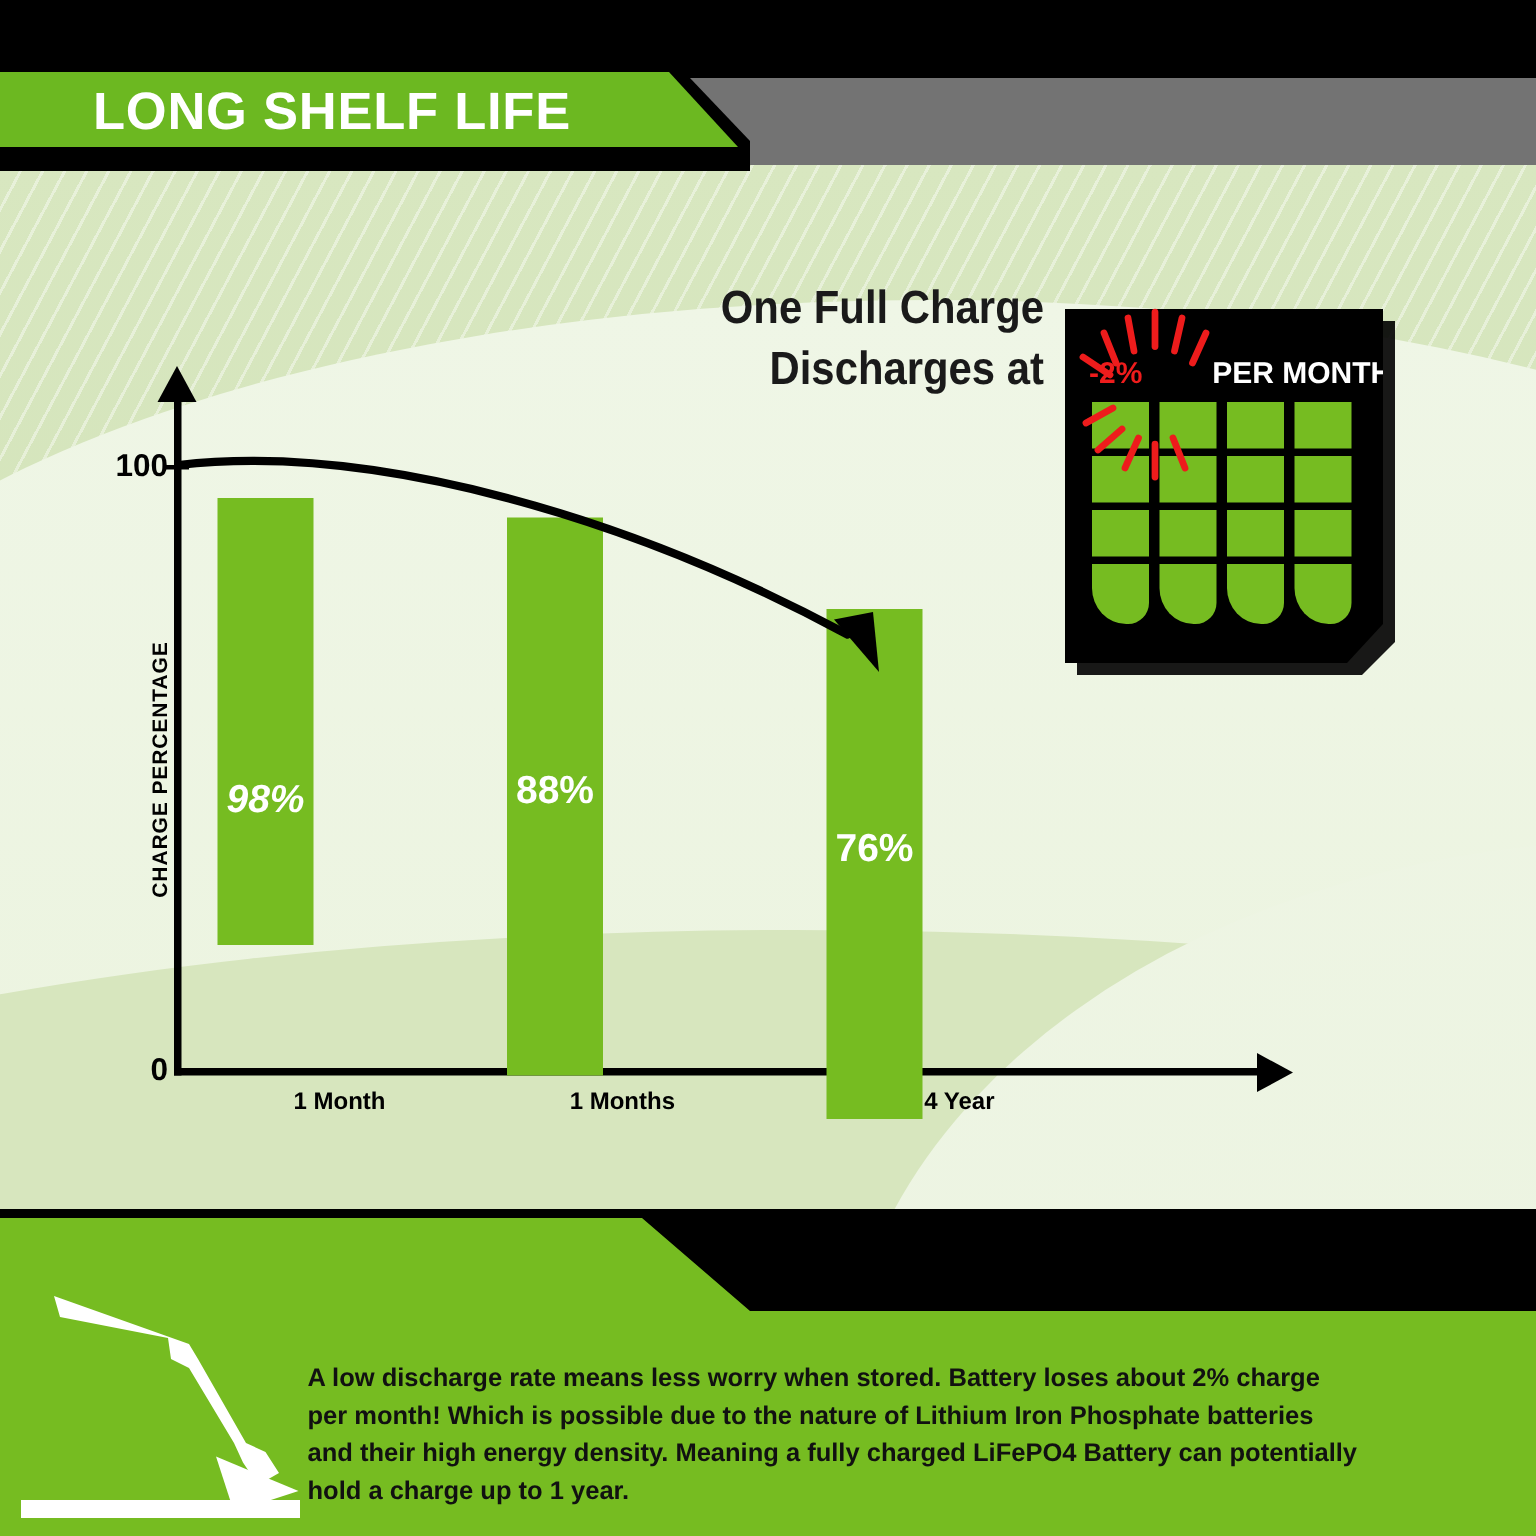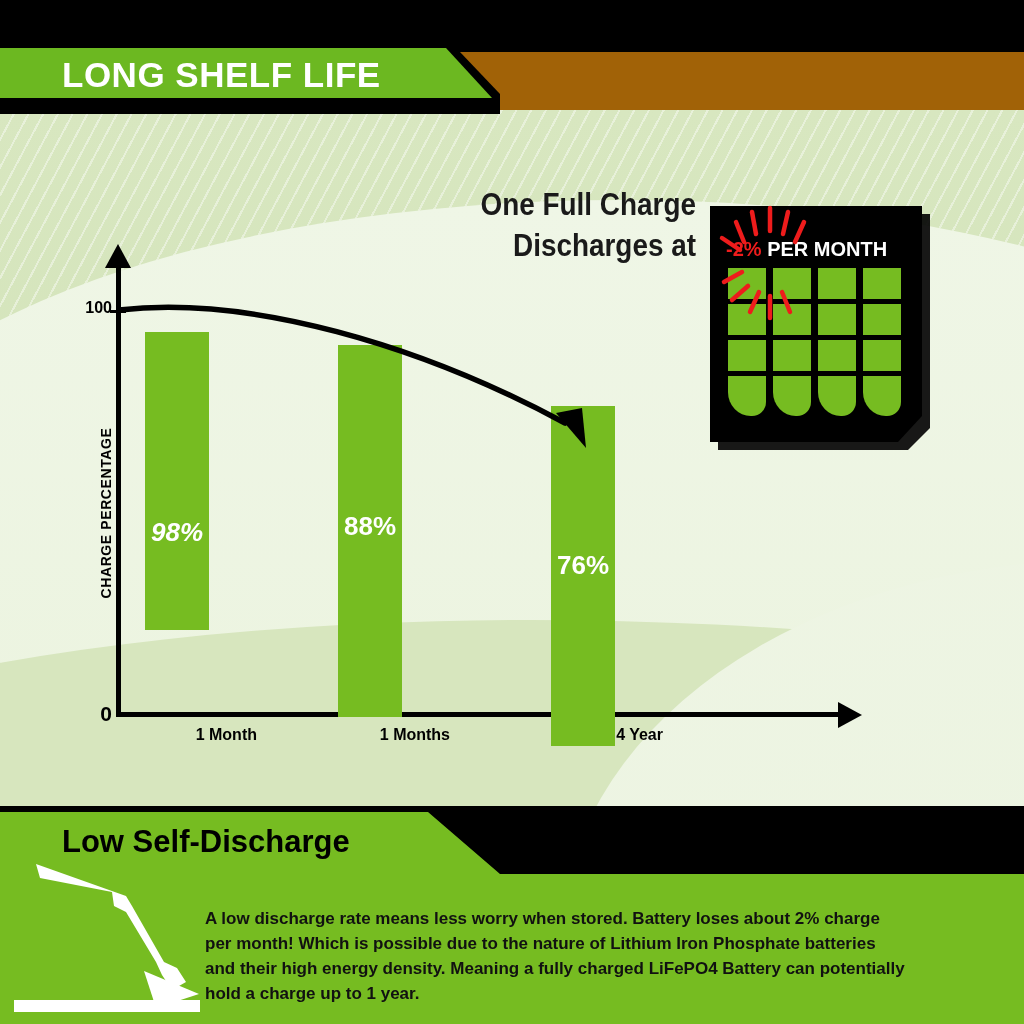--- a/index.html
+++ b/index.html
@@ -1,17 +1,17 @@
 <!DOCTYPE html>
 <html><head>
 <meta charset="utf-8">
 <style>
   html,body{margin:0;padding:0;background:#fff;}
   body{width:1024px;height:1024px;overflow:hidden;font-family:"Liberation Sans",sans-serif;}
-  #page{position:relative;width:1024px;height:1024px;background:#a16207;overflow:hidden;}
+  #page{position:relative;width:1024px;height:1024px;background:#737373;overflow:hidden;}
 
   
   .bg-base{position:absolute;left:0;top:110px;width:1024px;height:700px;
     background:linear-gradient(180deg,#d8e7c0 0%,#d4e4bb 45%,#dfeccb 100%);}
   .bg-stripes{position:absolute;left:0;top:110px;width:1024px;height:700px;
     background:repeating-linear-gradient(118deg,rgba(255,255,255,0.55) 0px,rgba(255,255,255,0.55) 2px,rgba(255,255,255,0) 2px,rgba(255,255,255,0) 13px);
     opacity:.75;}
   .bg-swoosh-top{position:absolute;left:-160px;top:200px;width:1500px;height:900px;
     background:linear-gradient(180deg,#eff6e6 0%,#ecf4e0 60%,#e7f1da 100%);
     border-radius:52% 48% 0 0 / 34% 30% 0 0;}
@@ -33,21 +33,21 @@
 
   
   .chart{position:absolute;left:0;top:0;width:1024px;height:1024px;}
   .axis-y{position:absolute;left:116px;top:262px;width:5px;height:455px;background:#000;}
   .axis-y-head{position:absolute;left:105px;top:244px;width:0;height:0;
     border-left:13px solid transparent;border-right:13px solid transparent;border-bottom:24px solid #000;}
   .axis-x{position:absolute;left:116px;top:712px;width:726px;height:5px;background:#000;}
   .axis-x-head{position:absolute;left:838px;top:702px;width:0;height:0;
     border-top:13px solid transparent;border-bottom:13px solid transparent;border-left:24px solid #000;}
   .tick100{position:absolute;left:110px;top:310px;width:16px;height:3px;background:#000;}
-  .lab-100{position:absolute;left:68px;top:299px;width:44px;text-align:right;font-size:16px;
+  .lab-100{position:absolute;left:68px;top:299px;width:44px;text-align:right;font-size:21px;
     font-weight:bold;color:#000;}
   .lab-0{position:absolute;left:68px;top:702px;width:44px;text-align:right;font-size:21px;
     font-weight:bold;color:#000;}
   .ylabel{position:absolute;left:-14px;top:505px;width:240px;text-align:center;
     transform:rotate(-90deg);font-size:14px;font-weight:bold;letter-spacing:.6px;color:#000;}
 
   .bar{position:absolute;background:#76bc21;}
   .bar-val{position:absolute;width:100%;text-align:center;color:#fff;font-size:26px;
     font-weight:bold;}
   .xtick{position:absolute;top:726px;text-align:right;font-size:16px;font-weight:bold;color:#000;}
@@ -62,21 +62,21 @@
 
   
   .cal-wrap{position:absolute;left:706px;top:200px;width:232px;height:256px;}
   .cal-shadow{position:absolute;left:12px;top:14px;width:212px;height:236px;background:#000;
     clip-path:polygon(0 0,212px 0,212px 214px,190px 236px,0 236px);opacity:.9;}
   .cal-body{position:absolute;left:4px;top:6px;width:212px;height:236px;background:#000;
     clip-path:polygon(0 0,212px 0,212px 210px,188px 236px,0 236px);}
   .cal-hdr{position:absolute;left:16px;top:30px;width:192px;height:26px;line-height:26px;
     font-size:20px;font-weight:bold;white-space:nowrap;}
   .cal-hdr .pct{color:#ee1c1c;}
-  .cal-hdr .per{color:#fff;}
+  .cal-hdr .per{color:#fff;margin-left:41px;}
   .cal-grid{position:absolute;left:18px;top:62px;width:178px;height:152px;}
   .cell{position:absolute;background:#76bc21;width:38px;height:31px;}
   .cell.curl{height:40px;border-radius:0 0 14px 60%;}
   .rays{position:absolute;left:0;top:0;width:232px;height:256px;}
 
   
   .bot-black{position:absolute;left:0;top:806px;width:1024px;height:218px;background:#000;}
   .bot-green{position:absolute;left:0;top:812px;width:1024px;height:212px;background:#76bc21;
     clip-path:polygon(0 0,428px 0,500px 62px,1024px 62px,1024px 212px,0 212px);}
   .bot-title{position:absolute;left:62px;top:820px;width:520px;font-size:31px;font-weight:bold;
@@ -175,21 +175,20 @@
       </div>
 
     <svg class="arc" viewBox="0 0 1024 1024">
       <path d="M119,310 C 250,295 420,345 565,423" fill="none" stroke="#000" stroke-width="5.5" stroke-linecap="round"></path>
       <polygon points="586,448 556,413 582,408" fill="#000"></polygon>
     </svg>
   </div>
 
   <div class="bot-black"></div>
   <div class="bot-green"></div>
-  <div class="bot-title">Low Self-Discharge</div>
   <svg class="bot-arrow" viewBox="0 0 210 168">
     <path d="M22,8 L112,40 L118,50 L150,106 L163,112 L172,126 L158,134 L148,119 L142,106 L112,56 L100,50 L98,36 L26,22 Z" fill="#fff"></path>
     <polygon points="130,115 185,138 142,152" fill="#fff"></polygon>
     <rect x="0" y="144" width="186" height="12" fill="#fff"></rect>
   </svg>
   <div class="bot-para">A low discharge rate means less worry when stored. Battery loses about 2% charge per month! Which is possible due to the nature of Lithium Iron Phosphate batteries and their high energy density. Meaning a fully charged LiFePO4 Battery can potentially hold a charge up to 1 year.</div>
 
 </div>
 
 </body></html>

